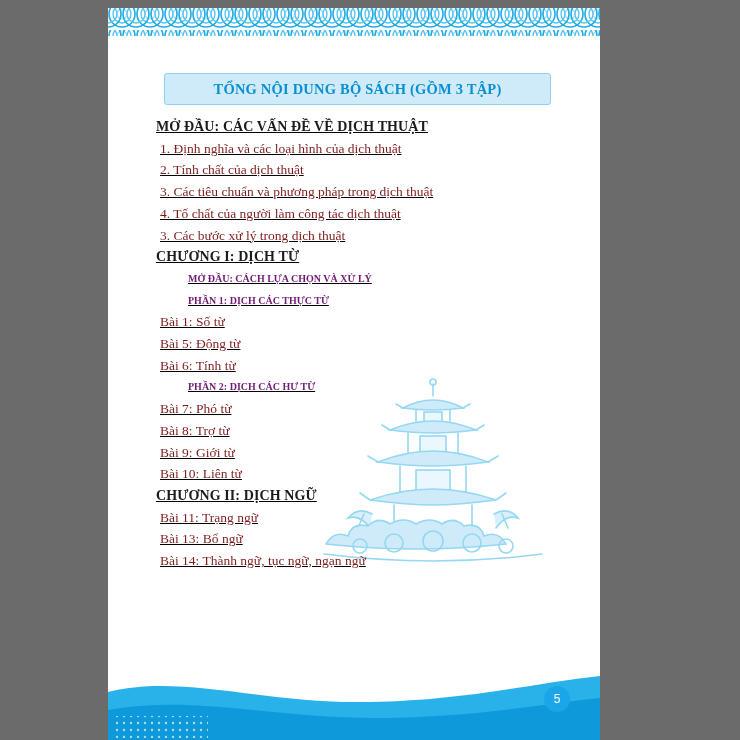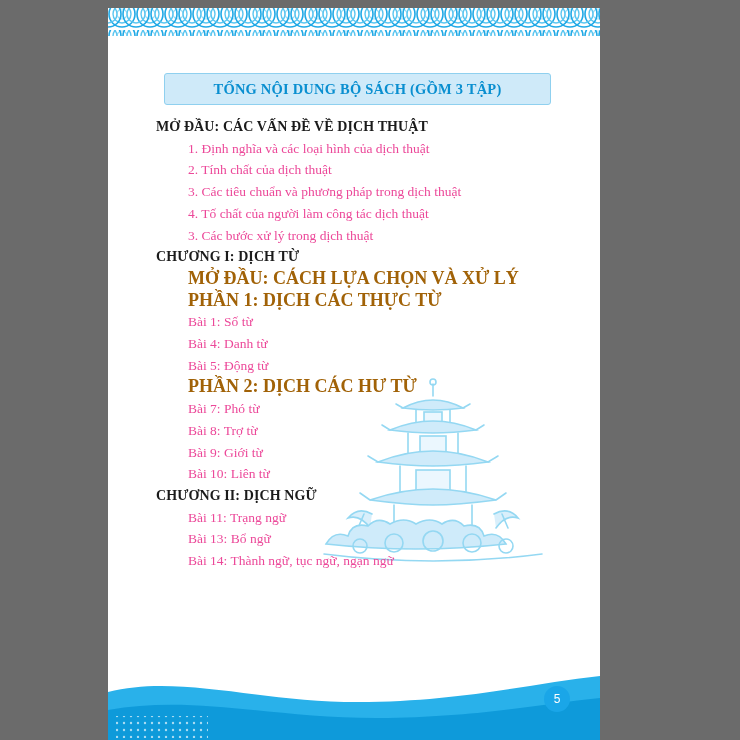--- a/index.html
+++ b/index.html
@@ -60,42 +60,43 @@
     letter-spacing: 0.2px;
     font-family: "Liberation Serif", serif;
   }
 
   
   .content {
     position: absolute;
     left: 0;
     top: 108px;
     width: 554px;
+    text-decoration: underline;
   }
   .line {
     font-size: 13.5px;
     line-height: 21.7px;
     white-space: nowrap;
   }
   .lvl-head {
     color: #1b1b1b;
     font-weight: bold;
     padding-left: 48px;
     font-size: 14px;
     letter-spacing: 0.1px;
   }
   .lvl-sub {
-    color: #a16207;
+    color: #701a75;
     font-weight: bold;
     padding-left: 80px;
-    font-size: 18px;
+    font-size: 10px;
   }
   .lvl-item {
-    color: #ec4899;
-    padding-left: 80px;
+    color: #7f1d1d;
+    padding-left: 52px;
   }
 
   
   .pagoda {
     position: absolute;
     left: 200px;
     top: 370px;
     width: 250px;
     height: 190px;
     opacity: 0.95;
@@ -204,22 +205,22 @@
     <div class="line lvl-head">MỞ ĐẦU: CÁC VẤN ĐỀ VỀ DỊCH THUẬT</div>
     <div class="line lvl-item">1. Định nghĩa và các loại hình của dịch thuật</div>
     <div class="line lvl-item">2. Tính chất của dịch thuật</div>
     <div class="line lvl-item">3. Các tiêu chuẩn và phương pháp trong dịch thuật</div>
     <div class="line lvl-item">4. Tố chất của người làm công tác dịch thuật</div>
     <div class="line lvl-item">3. Các bước xử lý trong dịch thuật</div>
     <div class="line lvl-head">CHƯƠNG I: DỊCH TỪ</div>
     <div class="line lvl-sub">MỞ ĐẦU: CÁCH LỰA CHỌN VÀ XỬ LÝ</div>
     <div class="line lvl-sub">PHẦN 1: DỊCH CÁC THỰC TỪ</div>
     <div class="line lvl-item">Bài 1: Số từ</div>
-    <div class="line lvl-item">Bài 4: Danh từ</div>
     <div class="line lvl-item">Bài 5: Động từ</div>
+    <div class="line lvl-item">Bài 6: Tính từ</div>
     <div class="line lvl-sub">PHẦN 2: DỊCH CÁC HƯ TỪ</div>
     <div class="line lvl-item">Bài 7: Phó từ</div>
     <div class="line lvl-item">Bài 8: Trợ từ</div>
     <div class="line lvl-item">Bài 9: Giới từ</div>
     <div class="line lvl-item">Bài 10: Liên từ</div>
     <div class="line lvl-head">CHƯƠNG II:  DỊCH NGỮ</div>
     <div class="line lvl-item">Bài 11: Trạng ngữ</div>
     <div class="line lvl-item">Bài 13: Bổ ngữ</div>
     <div class="line lvl-item">Bài 14: Thành ngữ, tục ngữ, ngạn ngữ</div>
   </div>

